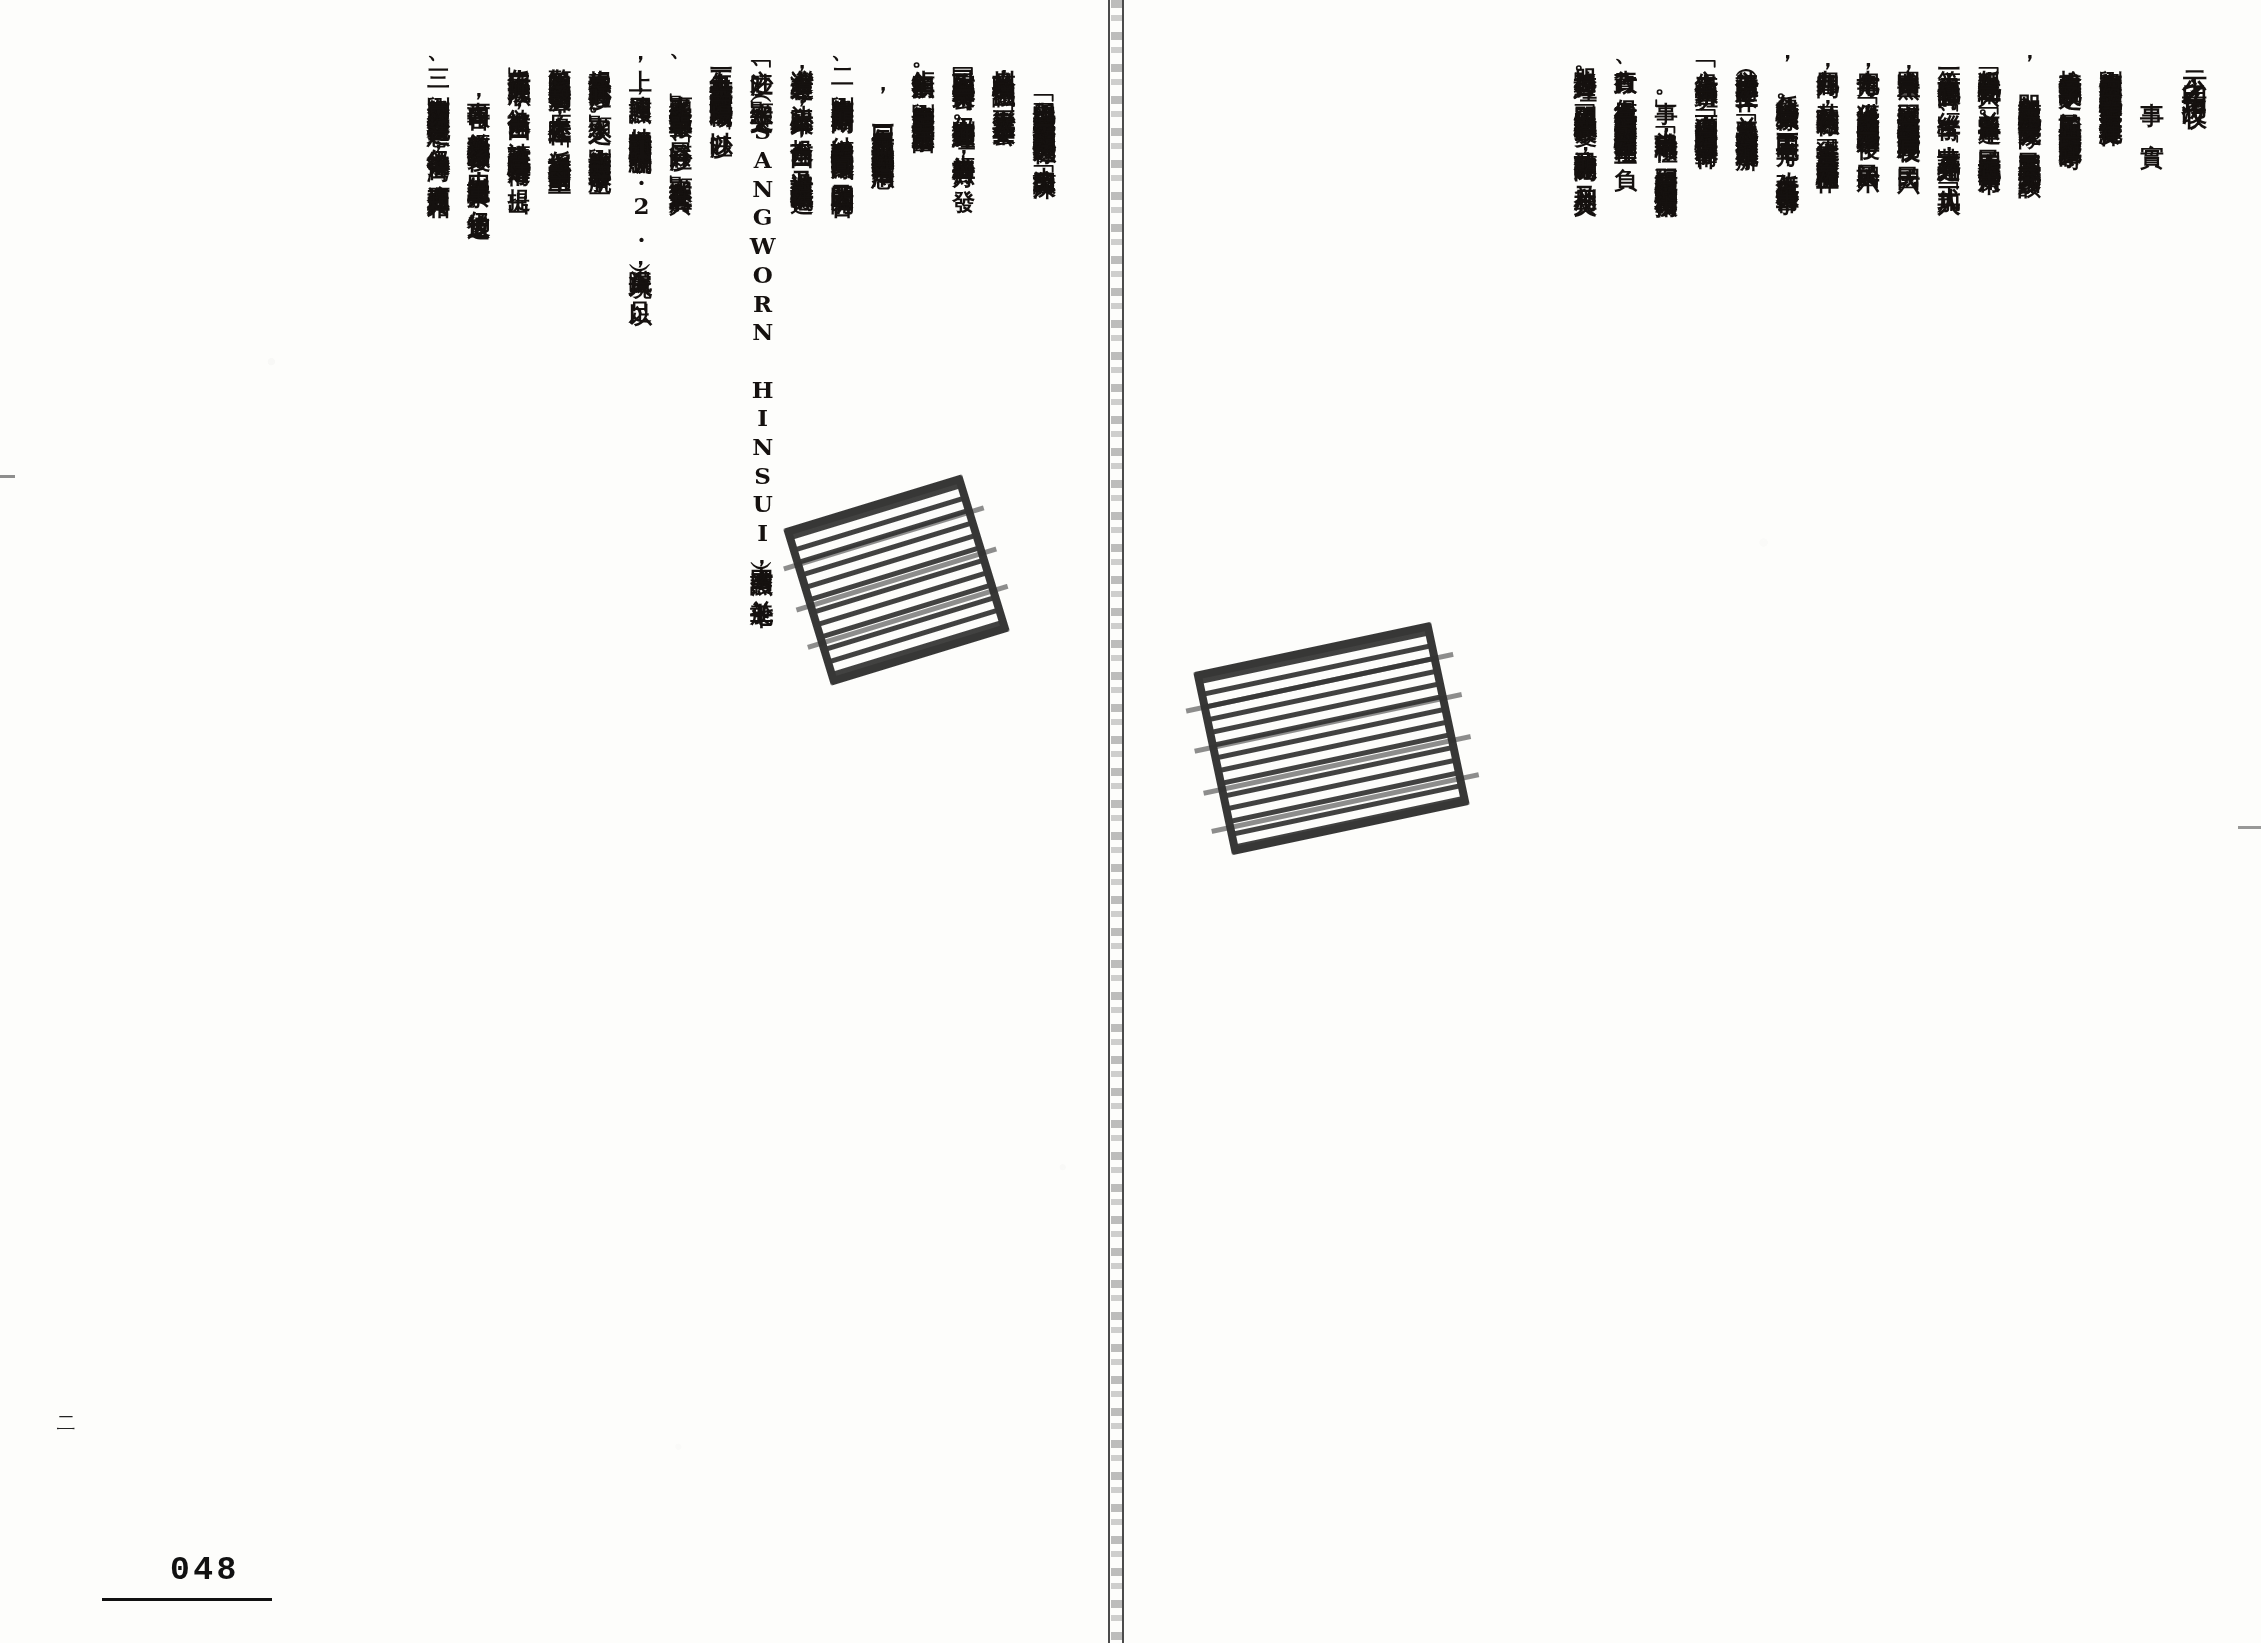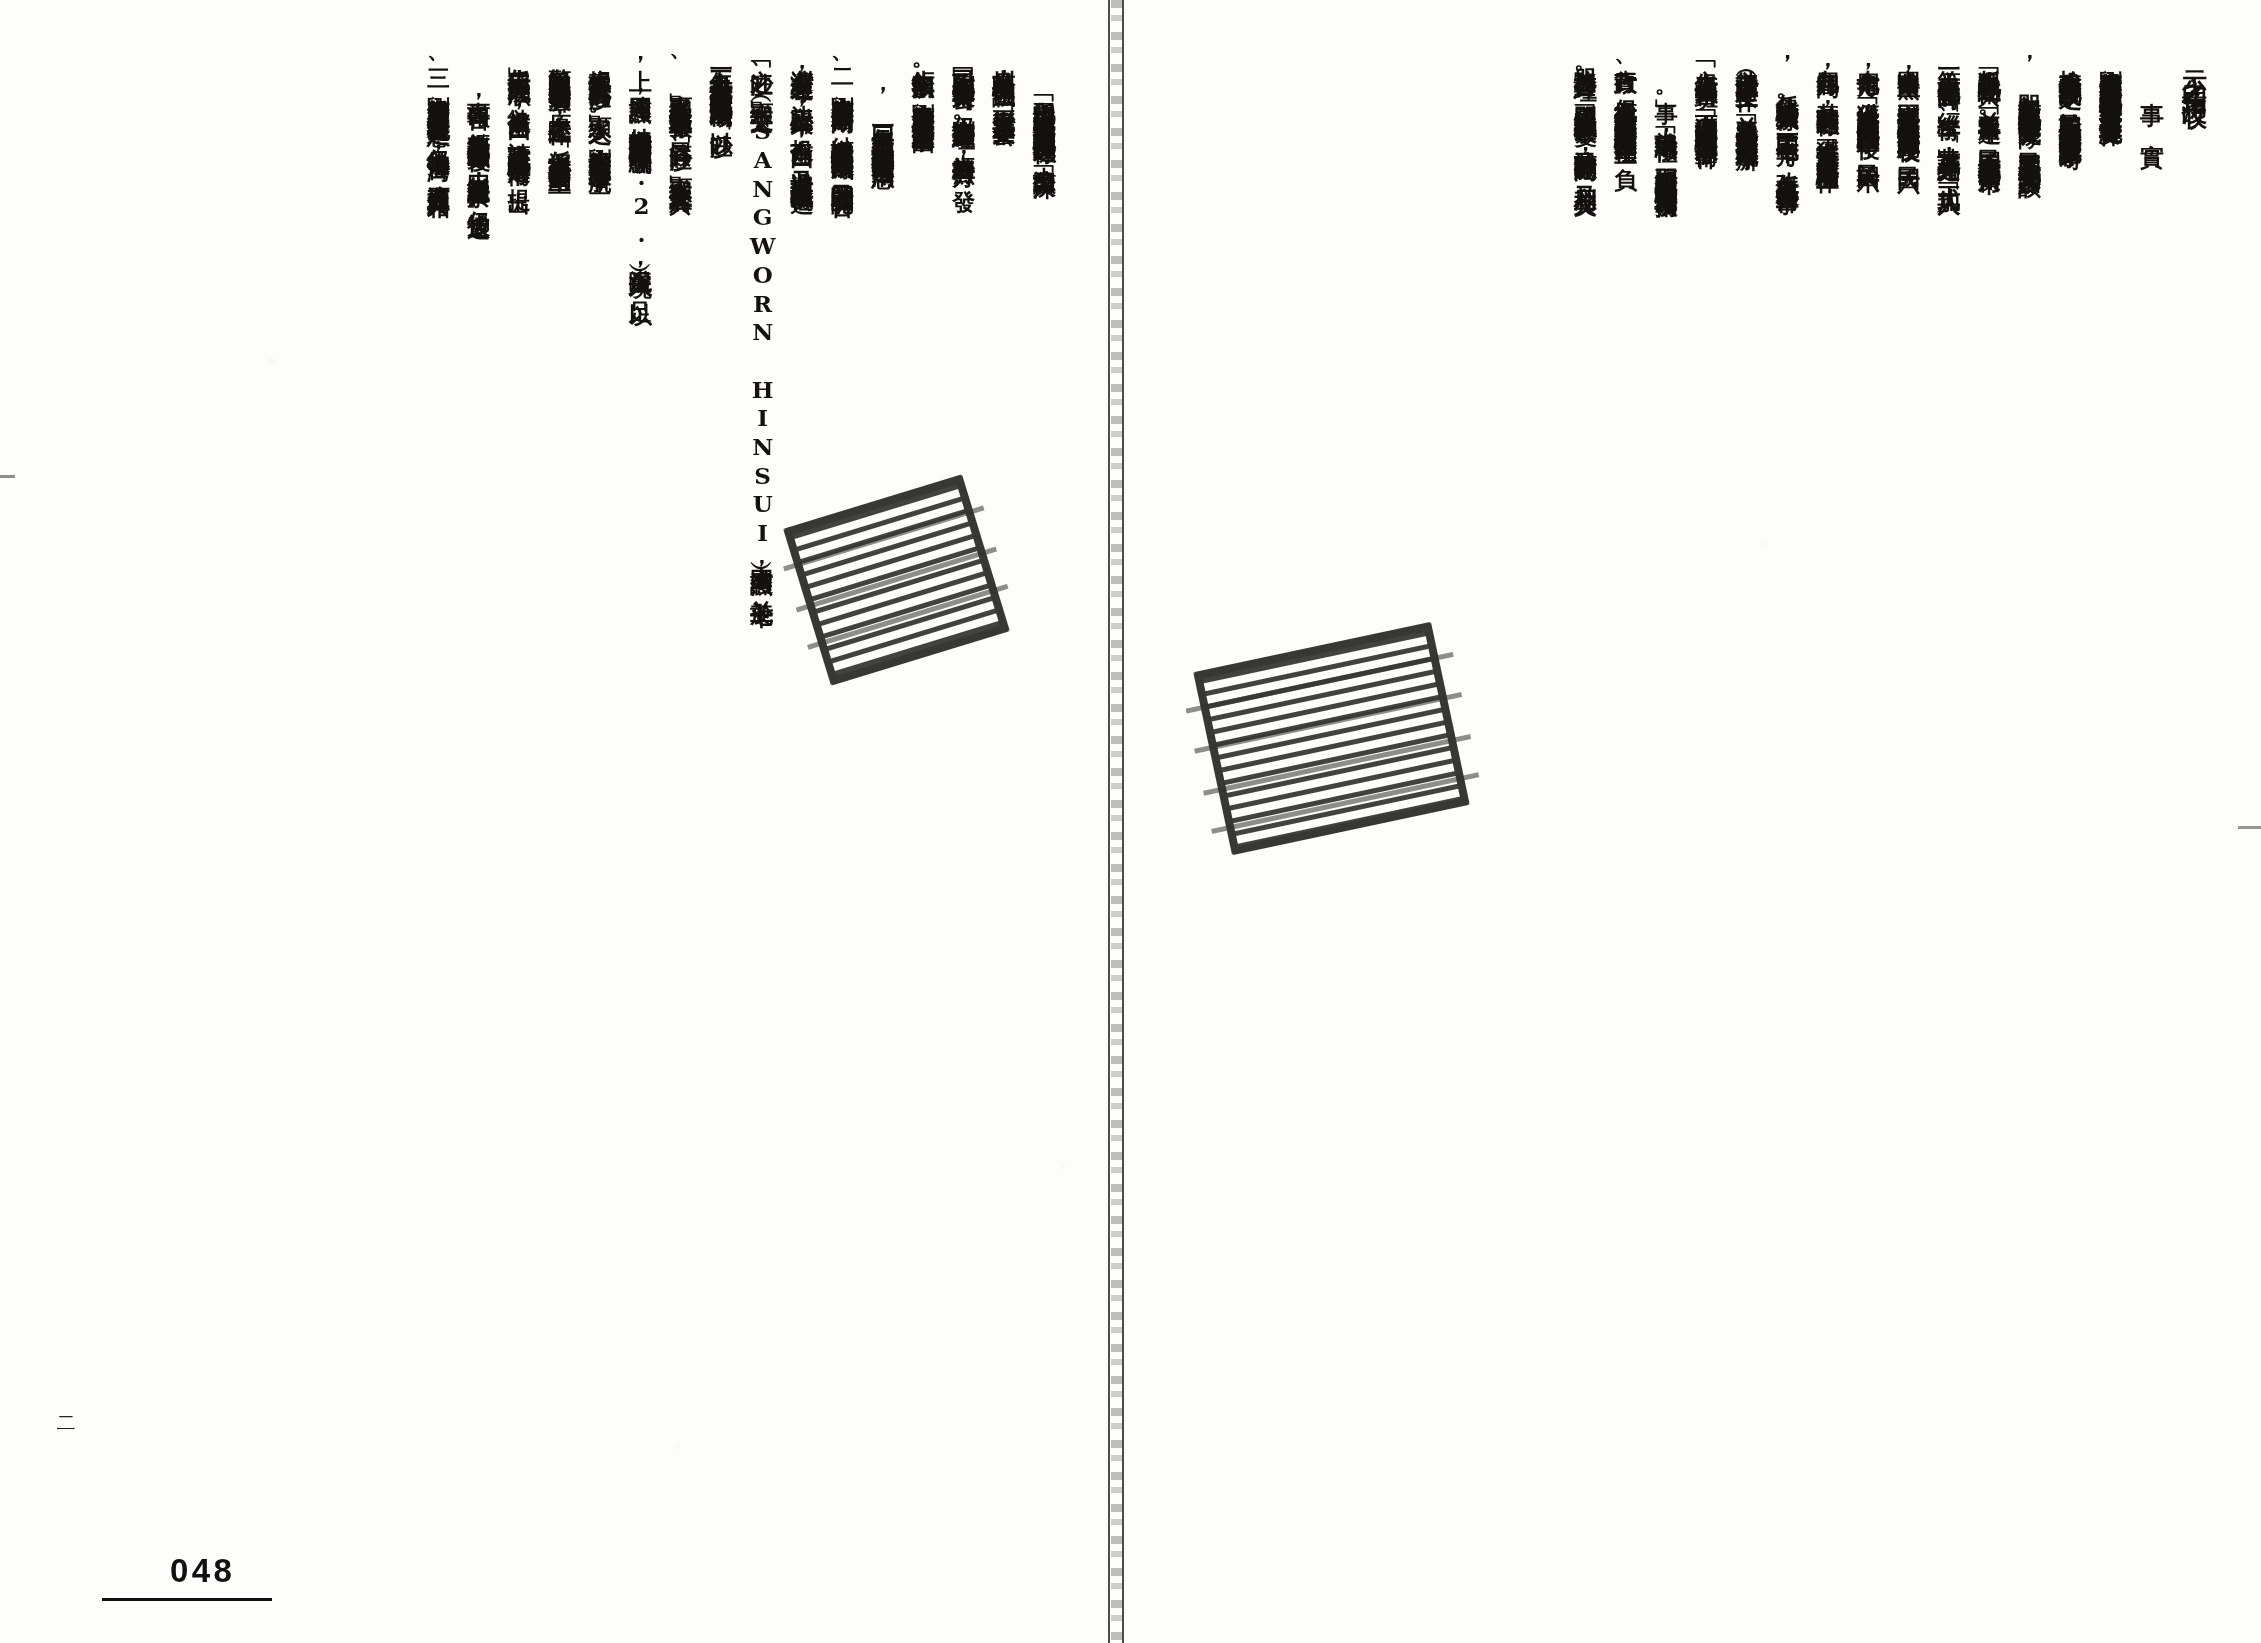--- a/index.html
+++ b/index.html
@@ -139,21 +139,21 @@
   }
 
   
   .folio {
     position: absolute;
     left: 170px;
     top: 1552px;
     font-size: 33px;
     letter-spacing: 3.4px;
     color: #111;
-    font-family: Liberation Sans, sans-serif;
+    font-family: Liberation Mono, monospace;
     font-weight: 700;
   }
   .folio-tick {
     position: absolute;
     left: 54px;
     top: 1402px;
     font-size: 19px;
     color: #222;
     writing-mode: vertical-rl;
     text-orientation: upright;

